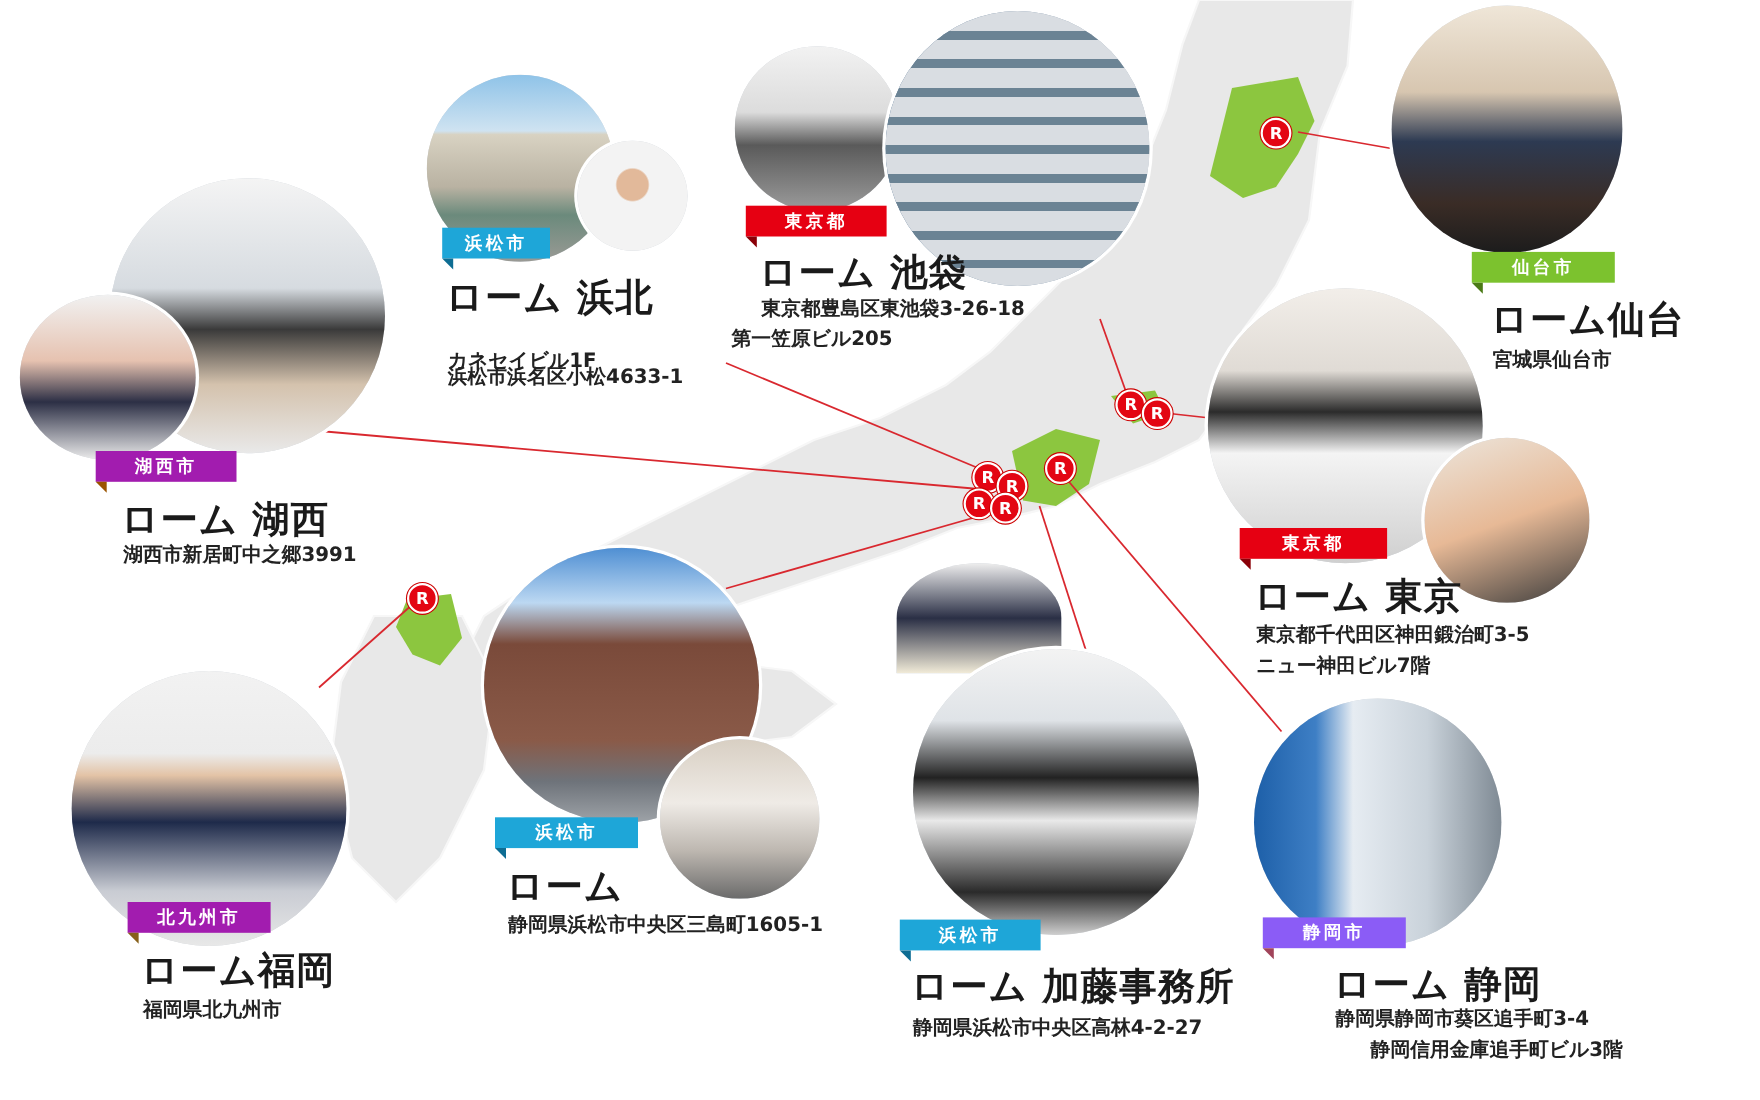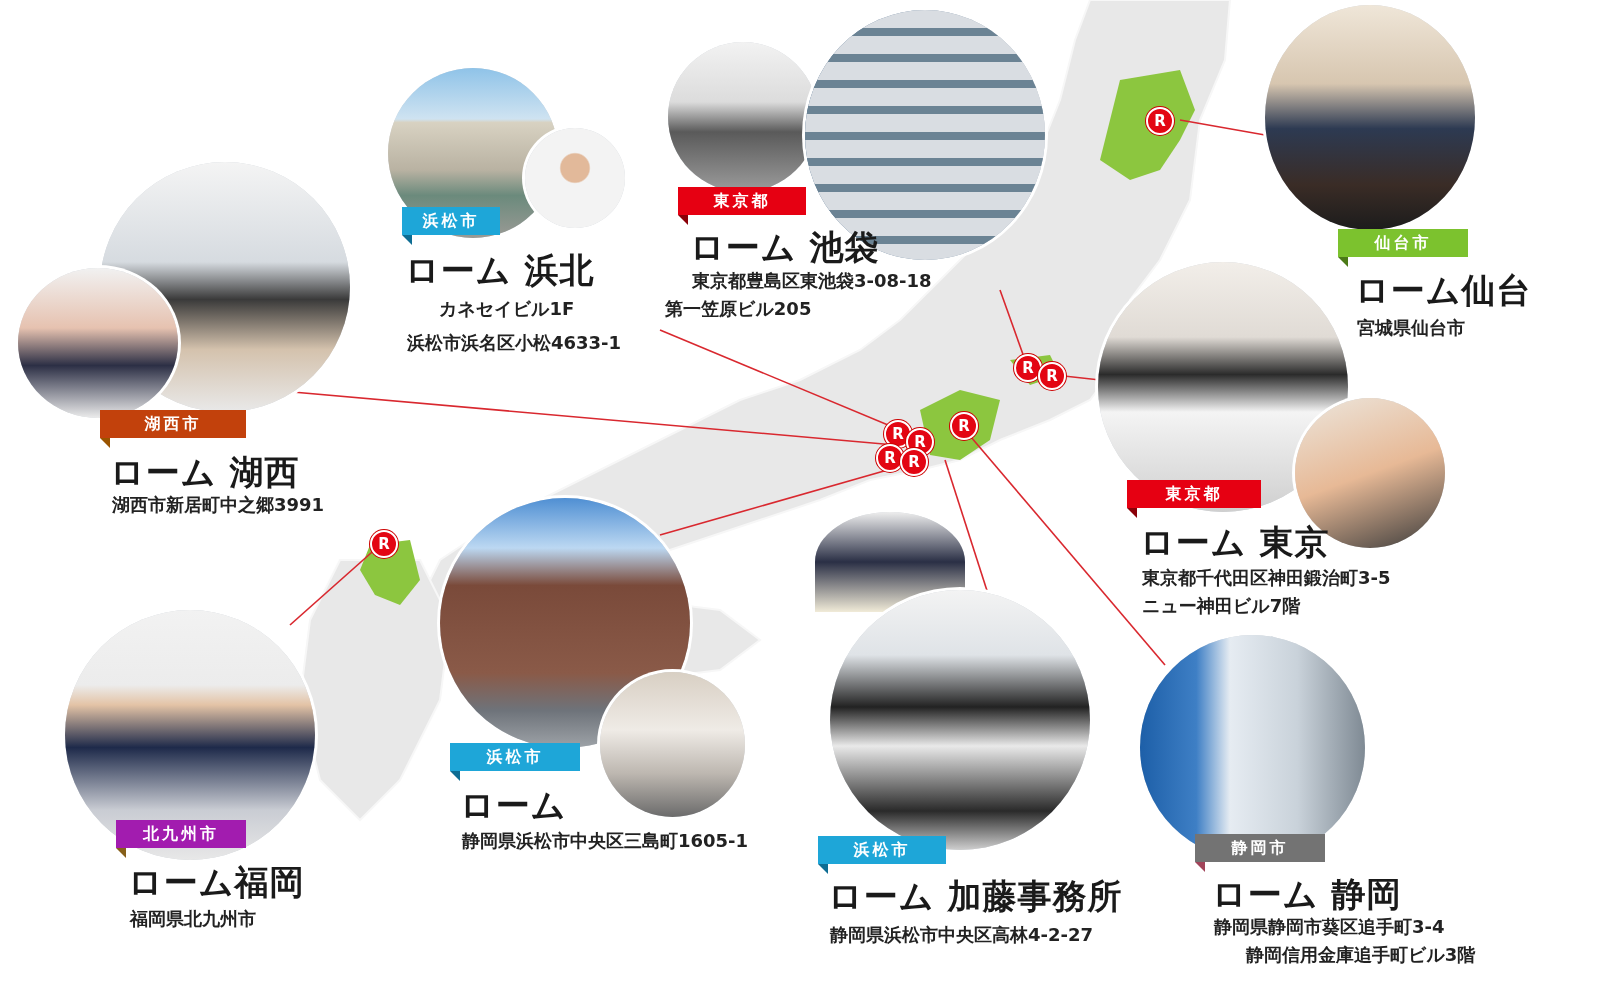--- a/index.html
+++ b/index.html
@@ -104,48 +104,48 @@
 <div class="photo" style="left:830px;top:590px;width:260px;height:260px;">
   <div class="ph-a" style="background:linear-gradient(180deg,#f3f3f3 0%,#dfe3e7 25%,#222 45%,#e9e9e9 60%,#2a2a2a 85%,#cfcfcf 100%);"></div>
 </div>
 <div class="photo" style="left:1140px;top:635px;width:225px;height:225px;">
   <div class="ph-a" style="background:linear-gradient(90deg,#1d5fa8 0%,#3e7fc5 25%,#e6ecf2 40%,#c9d2da 70%,#7f8a94 100%);"></div>
 </div>
 
 <div class="tag" style="left:402px;top:207px;width:98px;background:#1ea6d8;--fold:#0e6d93;">浜松市</div>
 <div class="name" style="left:405px;top:248px;">ローム 浜北</div>
 <div class="addr" style="left:407px;top:290px;margin-top:40px;">浜松市浜名区小松4633-1</div>
-<div class="addr" style="left:407px;top:296px;margin-left:32px;">カネセイビル1F</div>
+<div class="addr" style="left:407px;top:316px;">カネセイビル1F</div>
 
 <div class="tag" style="left:678px;top:187px;width:128px;background:#e60012;--fold:#8a0008;">東京都</div>
 <div class="name" style="left:690px;top:225px;">ローム 池袋</div>
-<div class="addr" style="left:692px;top:268px;">東京都豊島区東池袋3-08-18</div>
+<div class="addr" style="left:692px;top:268px;">東京都豊島区東池袋3-26-18</div>
 <div class="addr" style="left:665px;top:296px;">第一笠原ビル205</div>
 
 <div class="tag" style="left:1338px;top:229px;width:130px;background:#7cc22e;--fold:#4b7a17;">仙台市</div>
 <div class="name" style="left:1355px;top:268px;">ローム仙台</div>
 <div class="addr" style="left:1357px;top:315px;">宮城県仙台市</div>
 
-<div class="tag" style="left:100px;top:410px;width:146px;background:#c2410c;--fold:#9a5400;">湖西市</div>
+<div class="tag" style="left:87px;top:410px;width:128px;background:#a21caf;--fold:#9a5400;">湖西市</div>
 <div class="name" style="left:110px;top:450px;">ローム 湖西</div>
 <div class="addr" style="left:112px;top:492px;">湖西市新居町中之郷3991</div>
 
 <div class="tag" style="left:1127px;top:480px;width:134px;background:#e60012;--fold:#8a0008;">東京都</div>
 <div class="name" style="left:1140px;top:520px;">ローム 東京</div>
 <div class="addr" style="left:1142px;top:565px;">東京都千代田区神田鍛治町3-5</div>
 <div class="addr" style="left:1142px;top:593px;">ニュー神田ビル7階</div>
 
 <div class="tag" style="left:116px;top:820px;width:130px;background:#a21caf;--fold:#87601a;">北九州市</div>
 <div class="name" style="left:128px;top:860px;">ローム福岡</div>
 <div class="addr" style="left:130px;top:906px;">福岡県北九州市</div>
 
 <div class="tag" style="left:450px;top:743px;width:130px;background:#1ea6d8;--fold:#0e6d93;">浜松市</div>
 <div class="name" style="left:460px;top:783px;">ローム</div>
 <div class="addr" style="left:462px;top:828px;">静岡県浜松市中央区三島町1605-1</div>
 
 <div class="tag" style="left:818px;top:836px;width:128px;background:#1ea6d8;--fold:#0e6d93;">浜松市</div>
 <div class="name" style="left:828px;top:874px;">ローム 加藤事務所</div>
 <div class="addr" style="left:830px;top:922px;">静岡県浜松市中央区高林4-2-27</div>
 
-<div class="tag" style="left:1195px;top:834px;width:130px;background:#737373;--fold:#a1445a;">静岡市</div>
+<div class="tag" style="left:1148px;top:834px;width:130px;background:#8b5cf6;--fold:#a1445a;">静岡市</div>
 <div class="name" style="left:1212px;top:872px;">ローム 静岡</div>
 <div class="addr" style="left:1214px;top:914px;">静岡県静岡市葵区追手町3-4</div>
 <div class="addr" style="left:1214px;top:942px;margin-left:32px;">静岡信用金庫追手町ビル3階</div>
 
 </body></html>

